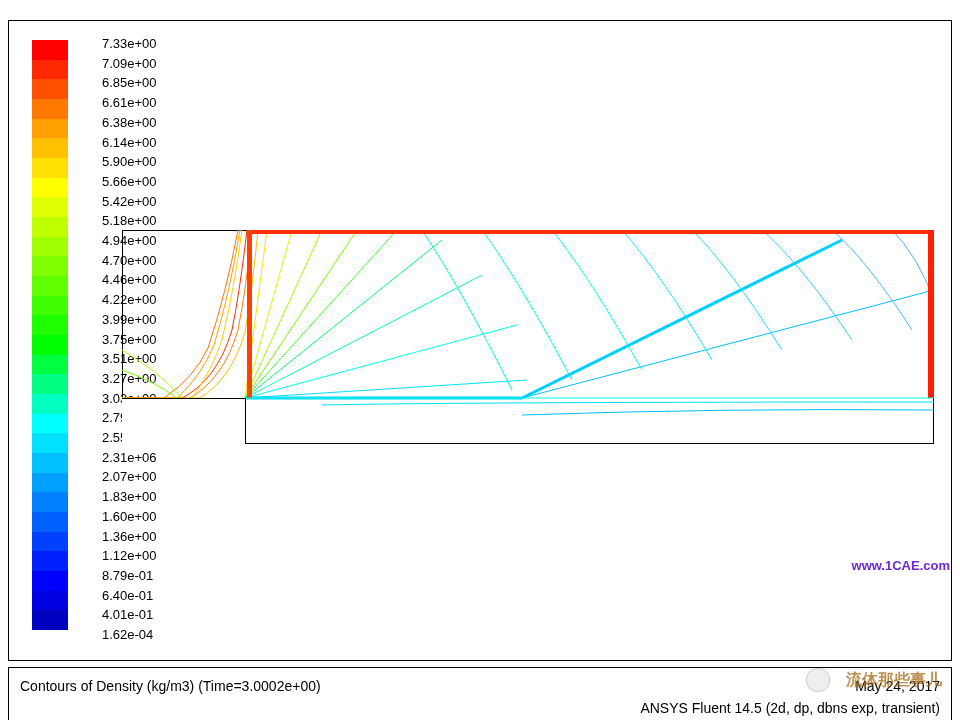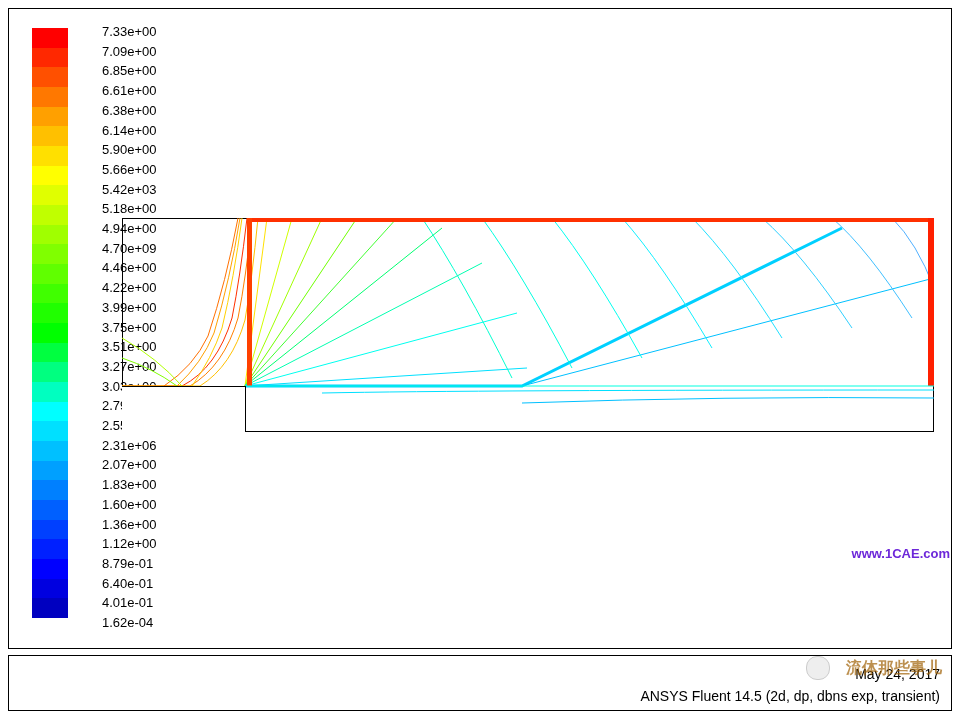--- a/index.html
+++ b/index.html
@@ -1,16 +1,16 @@
 <!DOCTYPE html>
 <html><head>
 <meta charset="utf-8">
 <style>
 html,body{margin:0;padding:0;width:960px;height:720px;background:#fff;font-family:Arial,Helvetica,sans-serif;overflow:hidden}
-.canvas{position:absolute;left:0;top:0;width:960px;height:564px}
+.canvas{position:absolute;left:0;top:12px;width:960px;height:564px}
 .frame{position:absolute;left:8px;top:8px;width:944px;height:641px;border:1px solid #000;box-sizing:border-box}
 .colorbar{position:absolute;left:32px;top:28px;width:36px;height:590px;display:flex;flex-direction:column}
 .colorbar .seg{flex:1}
 .colorlabels{position:absolute;left:102px;top:22px;font-size:13px;line-height:19.7px;color:#000}
 .plotbox{position:absolute;left:122px;top:218px;width:812px;height:214px;border:1px solid #000;box-sizing:border-box}
 .plotinset{position:absolute;left:122px;top:386px;width:123px;height:45px;border-top:1px solid #000;border-right:1px solid #000;background:#fff}
 .contours{position:absolute;left:122px;top:218px;width:812px;height:214px;overflow:hidden}
 .bottomframe{position:absolute;left:8px;top:655px;width:944px;height:56px;border:1px solid #000;box-sizing:border-box}
 .bl{position:absolute;left:20px;top:666px;font-size:14px;color:#000}
 .br1{position:absolute;right:20px;top:666px;font-size:14px;color:#000;text-align:right}
@@ -60,24 +60,24 @@
     </div>
   <div class="colorlabels" id="clabels">
       <div>7.33e+00</div>
       <div>7.09e+00</div>
       <div>6.85e+00</div>
       <div>6.61e+00</div>
       <div>6.38e+00</div>
       <div>6.14e+00</div>
       <div>5.90e+00</div>
       <div>5.66e+00</div>
-      <div>5.42e+03</div>
+      <div>5.42e+00</div>
       <div>5.18e+00</div>
       <div>4.94e+00</div>
-      <div>4.70e+09</div>
+      <div>4.70e+00</div>
       <div>4.46e+00</div>
       <div>4.22e+00</div>
       <div>3.99e+00</div>
       <div>3.75e+00</div>
       <div>3.51e+00</div>
       <div>3.27e+00</div>
       <div>3.03e+00</div>
       <div>2.79e+00</div>
       <div>2.55e+00</div>
       <div>2.31e+06</div>
@@ -141,19 +141,20 @@
         <path d="M200 175 Q 350 172 812 172" stroke="#00e0ff"></path>
         <path d="M400 185 Q 600 178 812 180" stroke="#00c0ff"></path>
       </g>
     </svg>
   </div>
 
   <div class="plotinset"></div>
 
 
   <div class="bottomframe"></div>
+  <div class="bl">Contours of Density (kg/m3)  (Time=3.0002e+00)</div>
   <div class="br1">May 24, 2017</div>
   <div class="br2">ANSYS Fluent 14.5 (2d, dp, dbns exp, transient)</div>
 
   <div class="wmicon"></div>
   <div class="wm1">流体那些事儿</div>
   <div class="wm2">www.1CAE.com</div>
 </div>
 
 </body></html>

